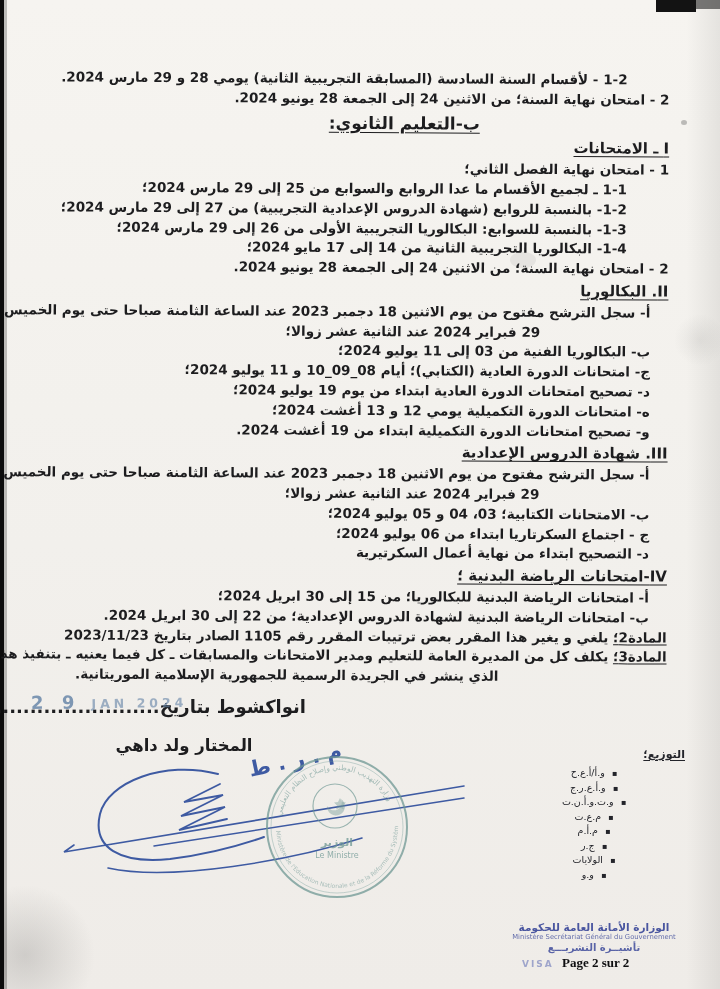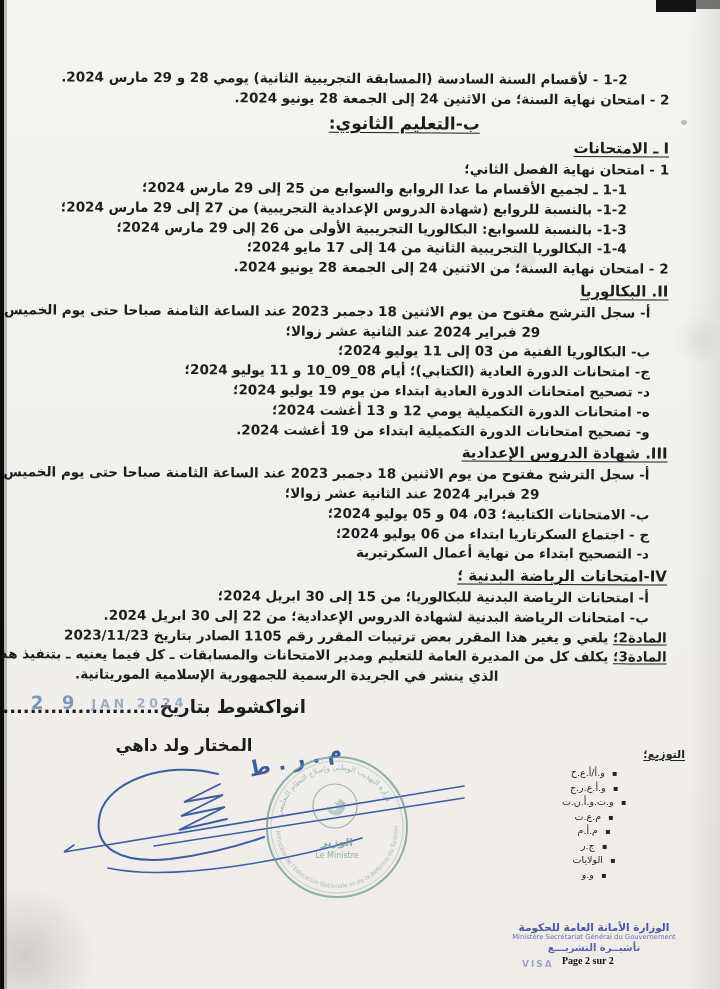--- a/index.html
+++ b/index.html
@@ -64,21 +64,21 @@
   .dist-item::before { content:"▪"; margin-left:7px; font-size:8px; }
 
   
   .fstamp { position:absolute; right:16px; top:889px; width:220px; text-align:center;
     color:#4a56a0; direction:rtl;margin-top:32px; }
   .fstamp .l1 { font-size:10.5px; font-weight:800; line-height:12px; }
   .fstamp .l2 { font-size:6.8px; font-weight:400; line-height:9px; direction:ltr; opacity:.85; }
   .fstamp .l3 { font-size:10px; font-weight:800; line-height:12px; letter-spacing:2px; opacity:.9; }
   .visa-row { position:relative; height:20px; direction:ltr; margin-top:1px; }
   .visa-word { position:absolute; left:38px; top:4px; font-size:9px; font-weight:700; color:#6a76b8; opacity:.6; letter-spacing:2px; }
-  .page-num { position:absolute; left:78px; top:0; color:#0e0e10; font-size:10px; font-weight:700;
+  .page-num { position:absolute; left:78px; top:0; color:#0e0e10; font-size:13px; font-weight:700;
     font-family:"Liberation Serif","DejaVu Serif",serif; white-space:nowrap; }
 </style>
 </head>
 <body>
 
 <div class="page">
   <div class="edge-left"></div>
   <div class="edge-left2"></div>
   <div class="corner-tr"></div>
   <div class="corner-tr2"></div>

